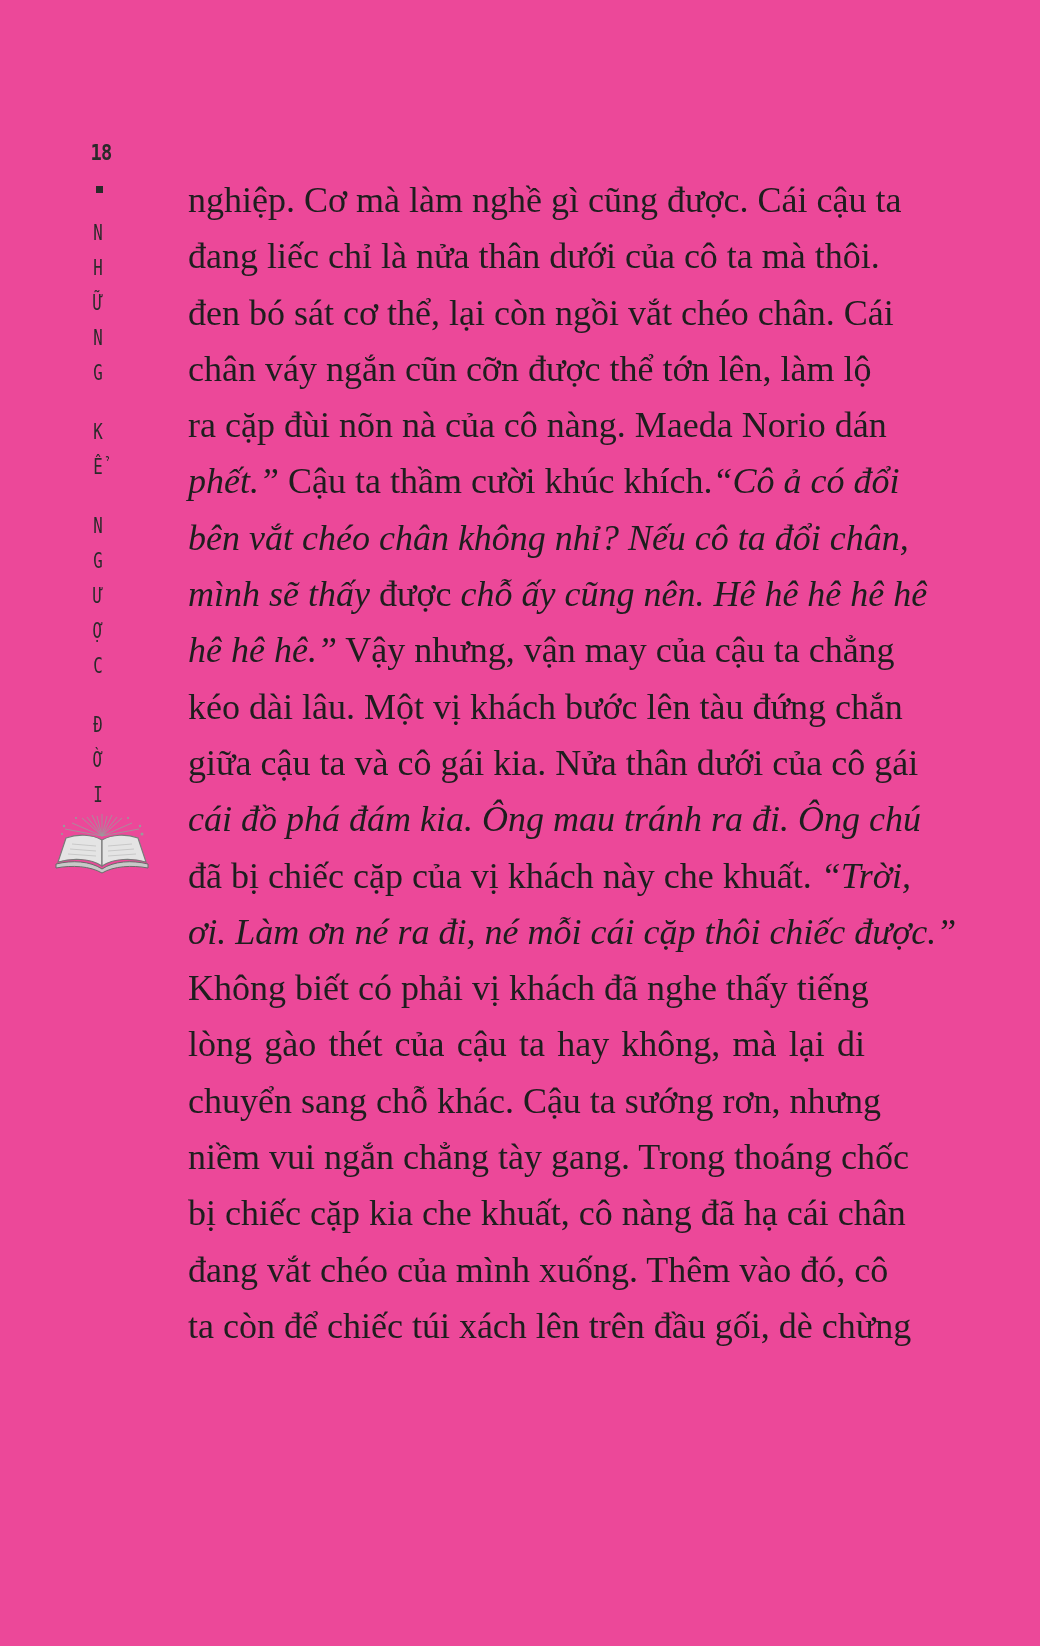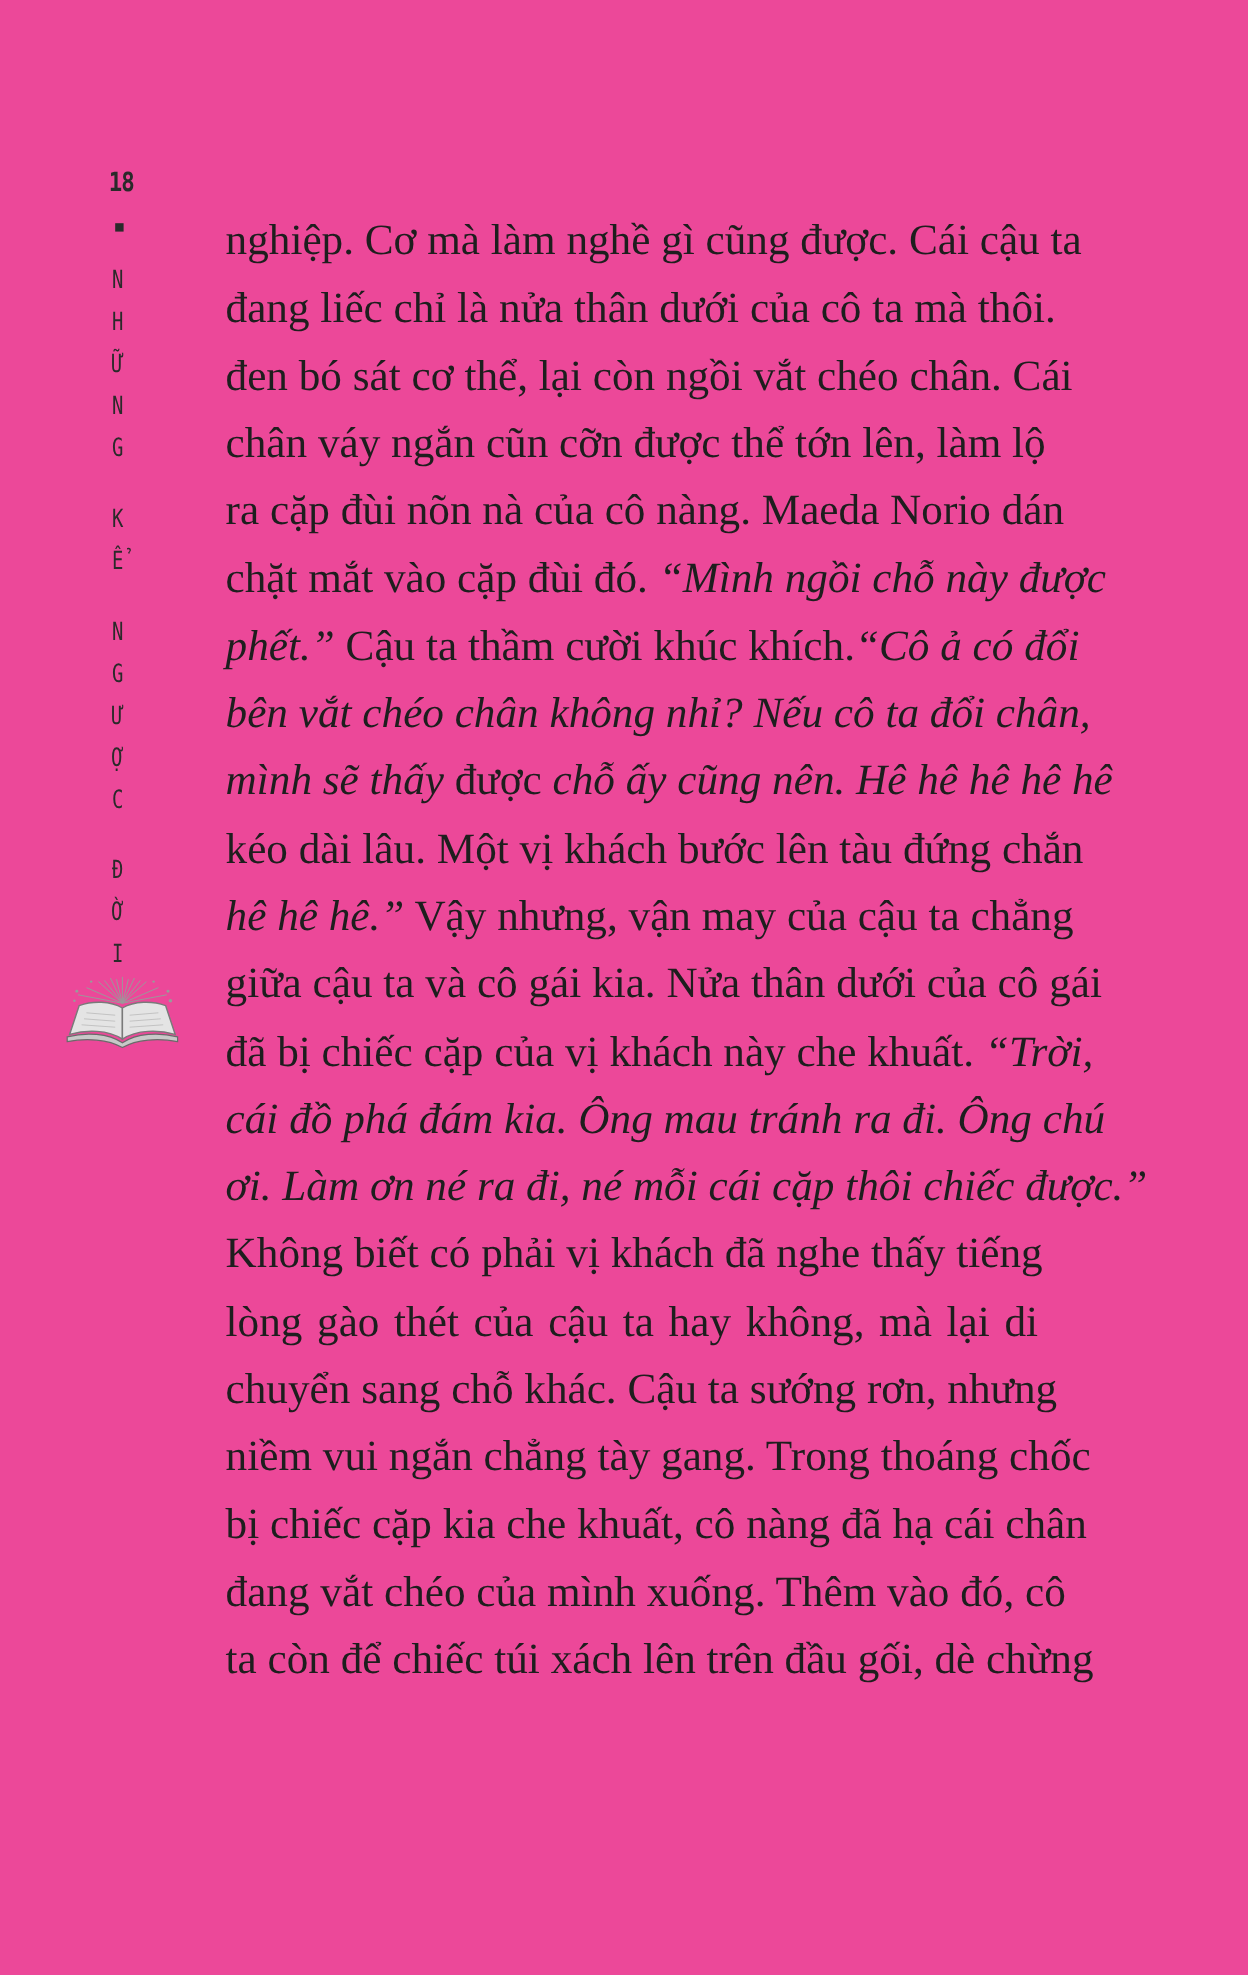--- a/index.html
+++ b/index.html
@@ -108,29 +108,28 @@
       <path d="M4 52 C20 48, 38 49, 50 57 C62 49, 80 48, 96 52 L96 56 C80 53, 62 54, 50 61 C38 54, 20 53, 4 56 Z" fill="#c8c8c8" stroke="#6a6a6a" stroke-width="1"></path>
     </svg>
   </div>
 
   <div class="body-text" id="body-text">
       <span class="line"><span>nghiệp. Cơ mà làm nghề gì cũng được. Cái cậu ta</span></span>
       <span class="line"><span>đang liếc chỉ là nửa thân dưới của cô ta mà thôi.</span></span>
       <span class="line"><span>đen bó sát cơ thể, lại còn ngồi vắt chéo chân. Cái</span></span>
       <span class="line"><span>chân váy ngắn cũn cỡn được thể tớn lên, làm lộ</span></span>
       <span class="line"><span>ra cặp đùi nõn nà của cô nàng. Maeda Norio dán</span></span>
-      <span class="line"><span>chặt mắt vào cặp đùi đó. </span><span class="it">“Mình ngồi chỗ này được</span></span>
       <span class="line"><span class="it">phết.”</span><span> Cậu ta thầm cười khúc khích.</span><span class="it">“Cô ả có đổi</span></span>
       <span class="line"><span class="it">bên vắt chéo chân không nhỉ? Nếu cô ta đổi chân,</span></span>
       <span class="line"><span class="it">mình sẽ thấy </span><span>được </span><span class="it">chỗ ấy cũng nên. Hê hê hê hê hê</span></span>
+      <span class="line"><span class="it">hê hê hê.”</span><span> Vậy nhưng, vận may của cậu ta chẳng</span></span>
       <span class="line"><span>kéo dài lâu. Một vị khách bước lên tàu đứng chắn</span></span>
-      <span class="line"><span class="it">hê hê hê.”</span><span> Vậy nhưng, vận may của cậu ta chẳng</span></span>
       <span class="line"><span>giữa cậu ta và cô gái kia. Nửa thân dưới của cô gái</span></span>
+      <span class="line"><span class="it">cái đồ phá đám kia. Ông mau tránh ra đi. Ông chú</span></span>
       <span class="line"><span>đã bị chiếc cặp của vị khách này che khuất. </span><span class="it">“Trời,</span></span>
-      <span class="line"><span class="it">cái đồ phá đám kia. Ông mau tránh ra đi. Ông chú</span></span>
       <span class="line"><span class="it">ơi. Làm ơn né ra đi, né mỗi cái cặp thôi chiếc được.”</span></span>
       <span class="line"><span>Không biết có phải vị khách đã nghe thấy tiếng</span></span>
       <span class="line"><span>lòng gào thét của cậu ta hay không, mà lại di</span></span>
       <span class="line"><span>chuyển sang chỗ khác. Cậu ta sướng rơn, nhưng</span></span>
       <span class="line"><span>niềm vui ngắn chẳng tày gang. Trong thoáng chốc</span></span>
       <span class="line"><span>bị chiếc cặp kia che khuất, cô nàng đã hạ cái chân</span></span>
       <span class="line"><span>đang vắt chéo của mình xuống. Thêm vào đó, cô</span></span>
       <span class="line last"><span>ta còn để chiếc túi xách lên trên đầu gối, dè chừng</span></span>
     </div>
 </div>

